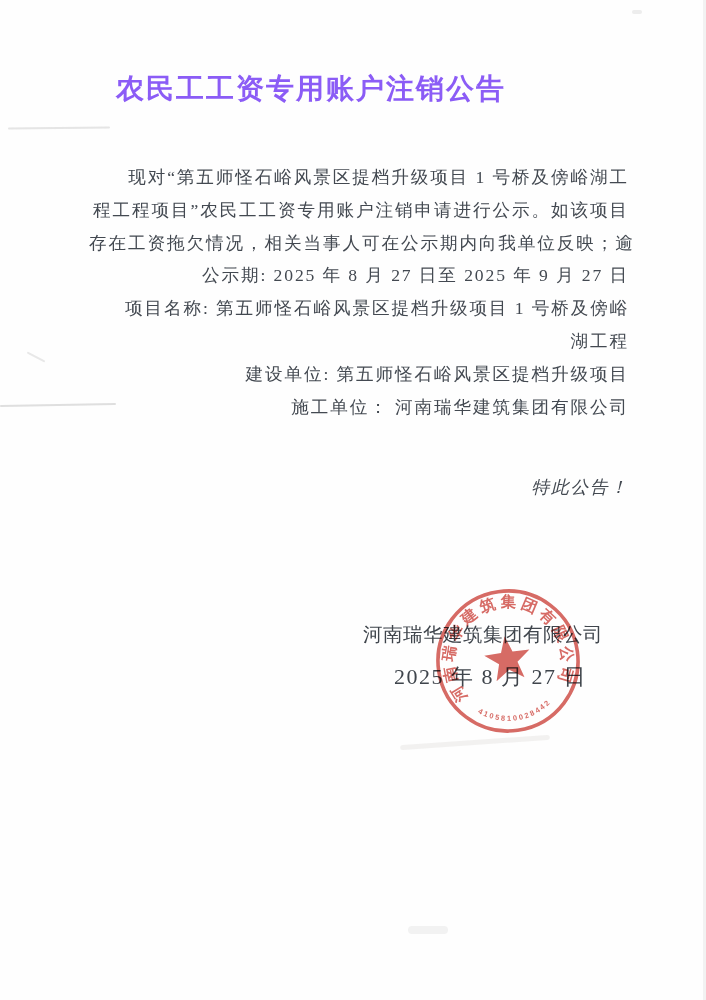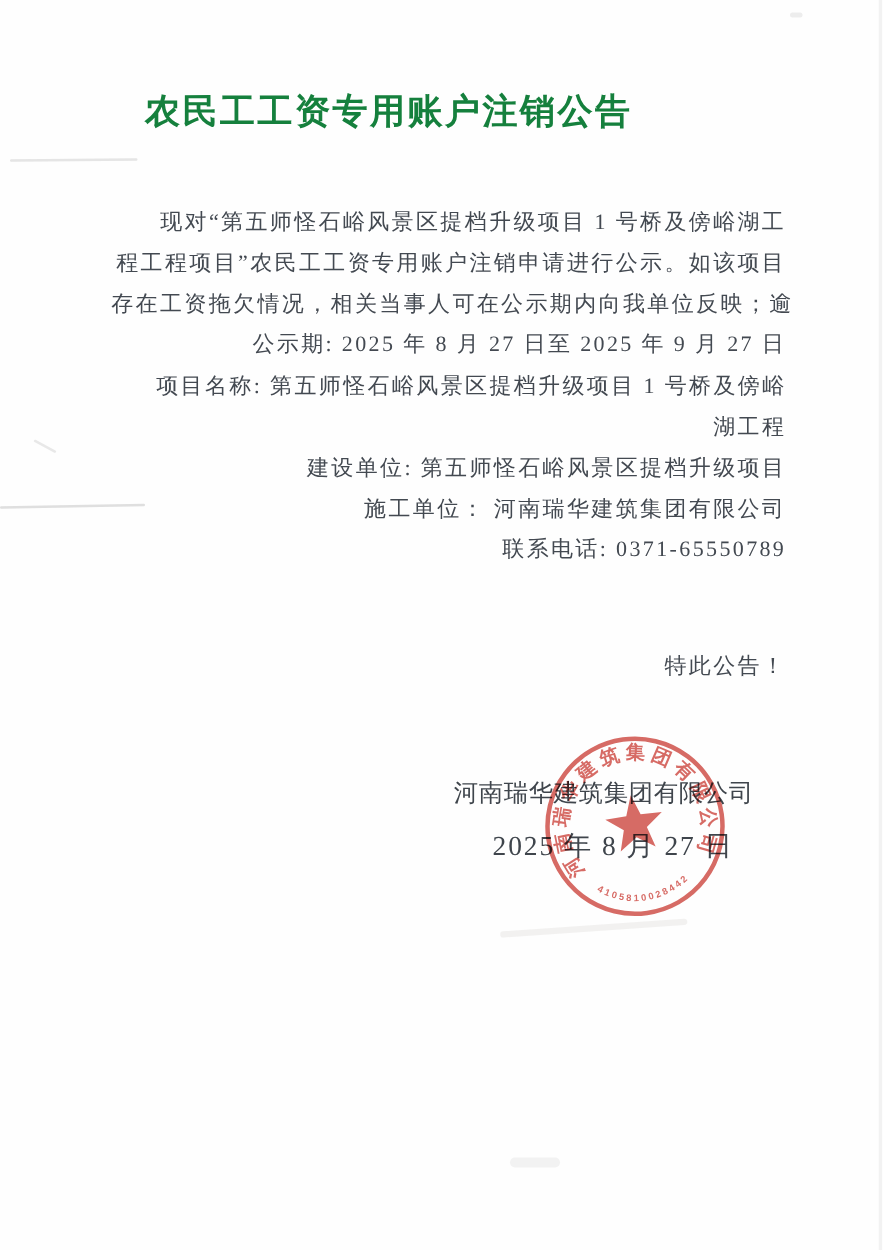--- a/index.html
+++ b/index.html
@@ -14,36 +14,36 @@
   .doc-title {
     position: absolute;
     top: 70px;
     left: 0;
     width: 622px;
     text-align: center;
     font-family: "Liberation Sans", "DejaVu Sans", sans-serif;
     font-weight: 700;
     font-size: 28px;
     letter-spacing: 2px;
-    color: #15803d;
+    color: #8b5cf6;
   }
   .body-text {
     position: absolute;
     left: 89px;
     top: 161px;
     width: 540px;
     font-size: 17.6px;
     line-height: 32.8px;
     letter-spacing: 1.9px;
     color: #434951;
     text-align: right;
   }
   .body-text .line { white-space: nowrap; }
   .body-text .line.indent { padding-left: 36px; }
-  .body-text .closing { margin-top: 60px; padding-left: 36px; white-space: nowrap; }
+  .body-text .closing { margin-top: 48px; padding-left: 36px; white-space: nowrap; font-style: italic; }
   .sig-company {
     position: absolute;
     left: 363px;
     top: 621px;
     font-size: 19.5px;
     letter-spacing: 0.5px;
     color: #3f454c;
     white-space: nowrap;
   }
   .sig-date {
@@ -96,21 +96,20 @@
 
   <div class="body-text">
     <div class="line indent">现对“第五师怪石峪风景区提档升级项目 1 号桥及傍峪湖工</div>
     <div class="line">程工程项目”农民工工资专用账户注销申请进行公示。如该项目</div>
     <div class="line">存在工资拖欠情况，相关当事人可在公示期内向我单位反映；逾</div>
     <div class="line indent">公示期: 2025 年 8 月 27 日至 2025 年 9 月 27 日</div>
     <div class="line indent">项目名称: 第五师怪石峪风景区提档升级项目 1 号桥及傍峪</div>
     <div class="line">湖工程</div>
     <div class="line indent">建设单位: 第五师怪石峪风景区提档升级项目</div>
     <div class="line indent">施工单位： 河南瑞华建筑集团有限公司</div>
-    <div class="line indent">联系电话: 0371-65550789</div>
     <div class="closing">特此公告！</div>
   </div>
 
   <div class="sig-company">河南瑞华建筑集团有限公司</div>
   <div class="sig-date">2025 年 8 月 27 日</div>
 
   <div class="seal">
     <svg viewBox="0 0 150 150" xmlns="http://www.w3.org/2000/svg">
       <defs>
         <path id="arcTop" d="M 30.8,106 A 54,54 0 1 1 119.2,106" fill="none"></path>

